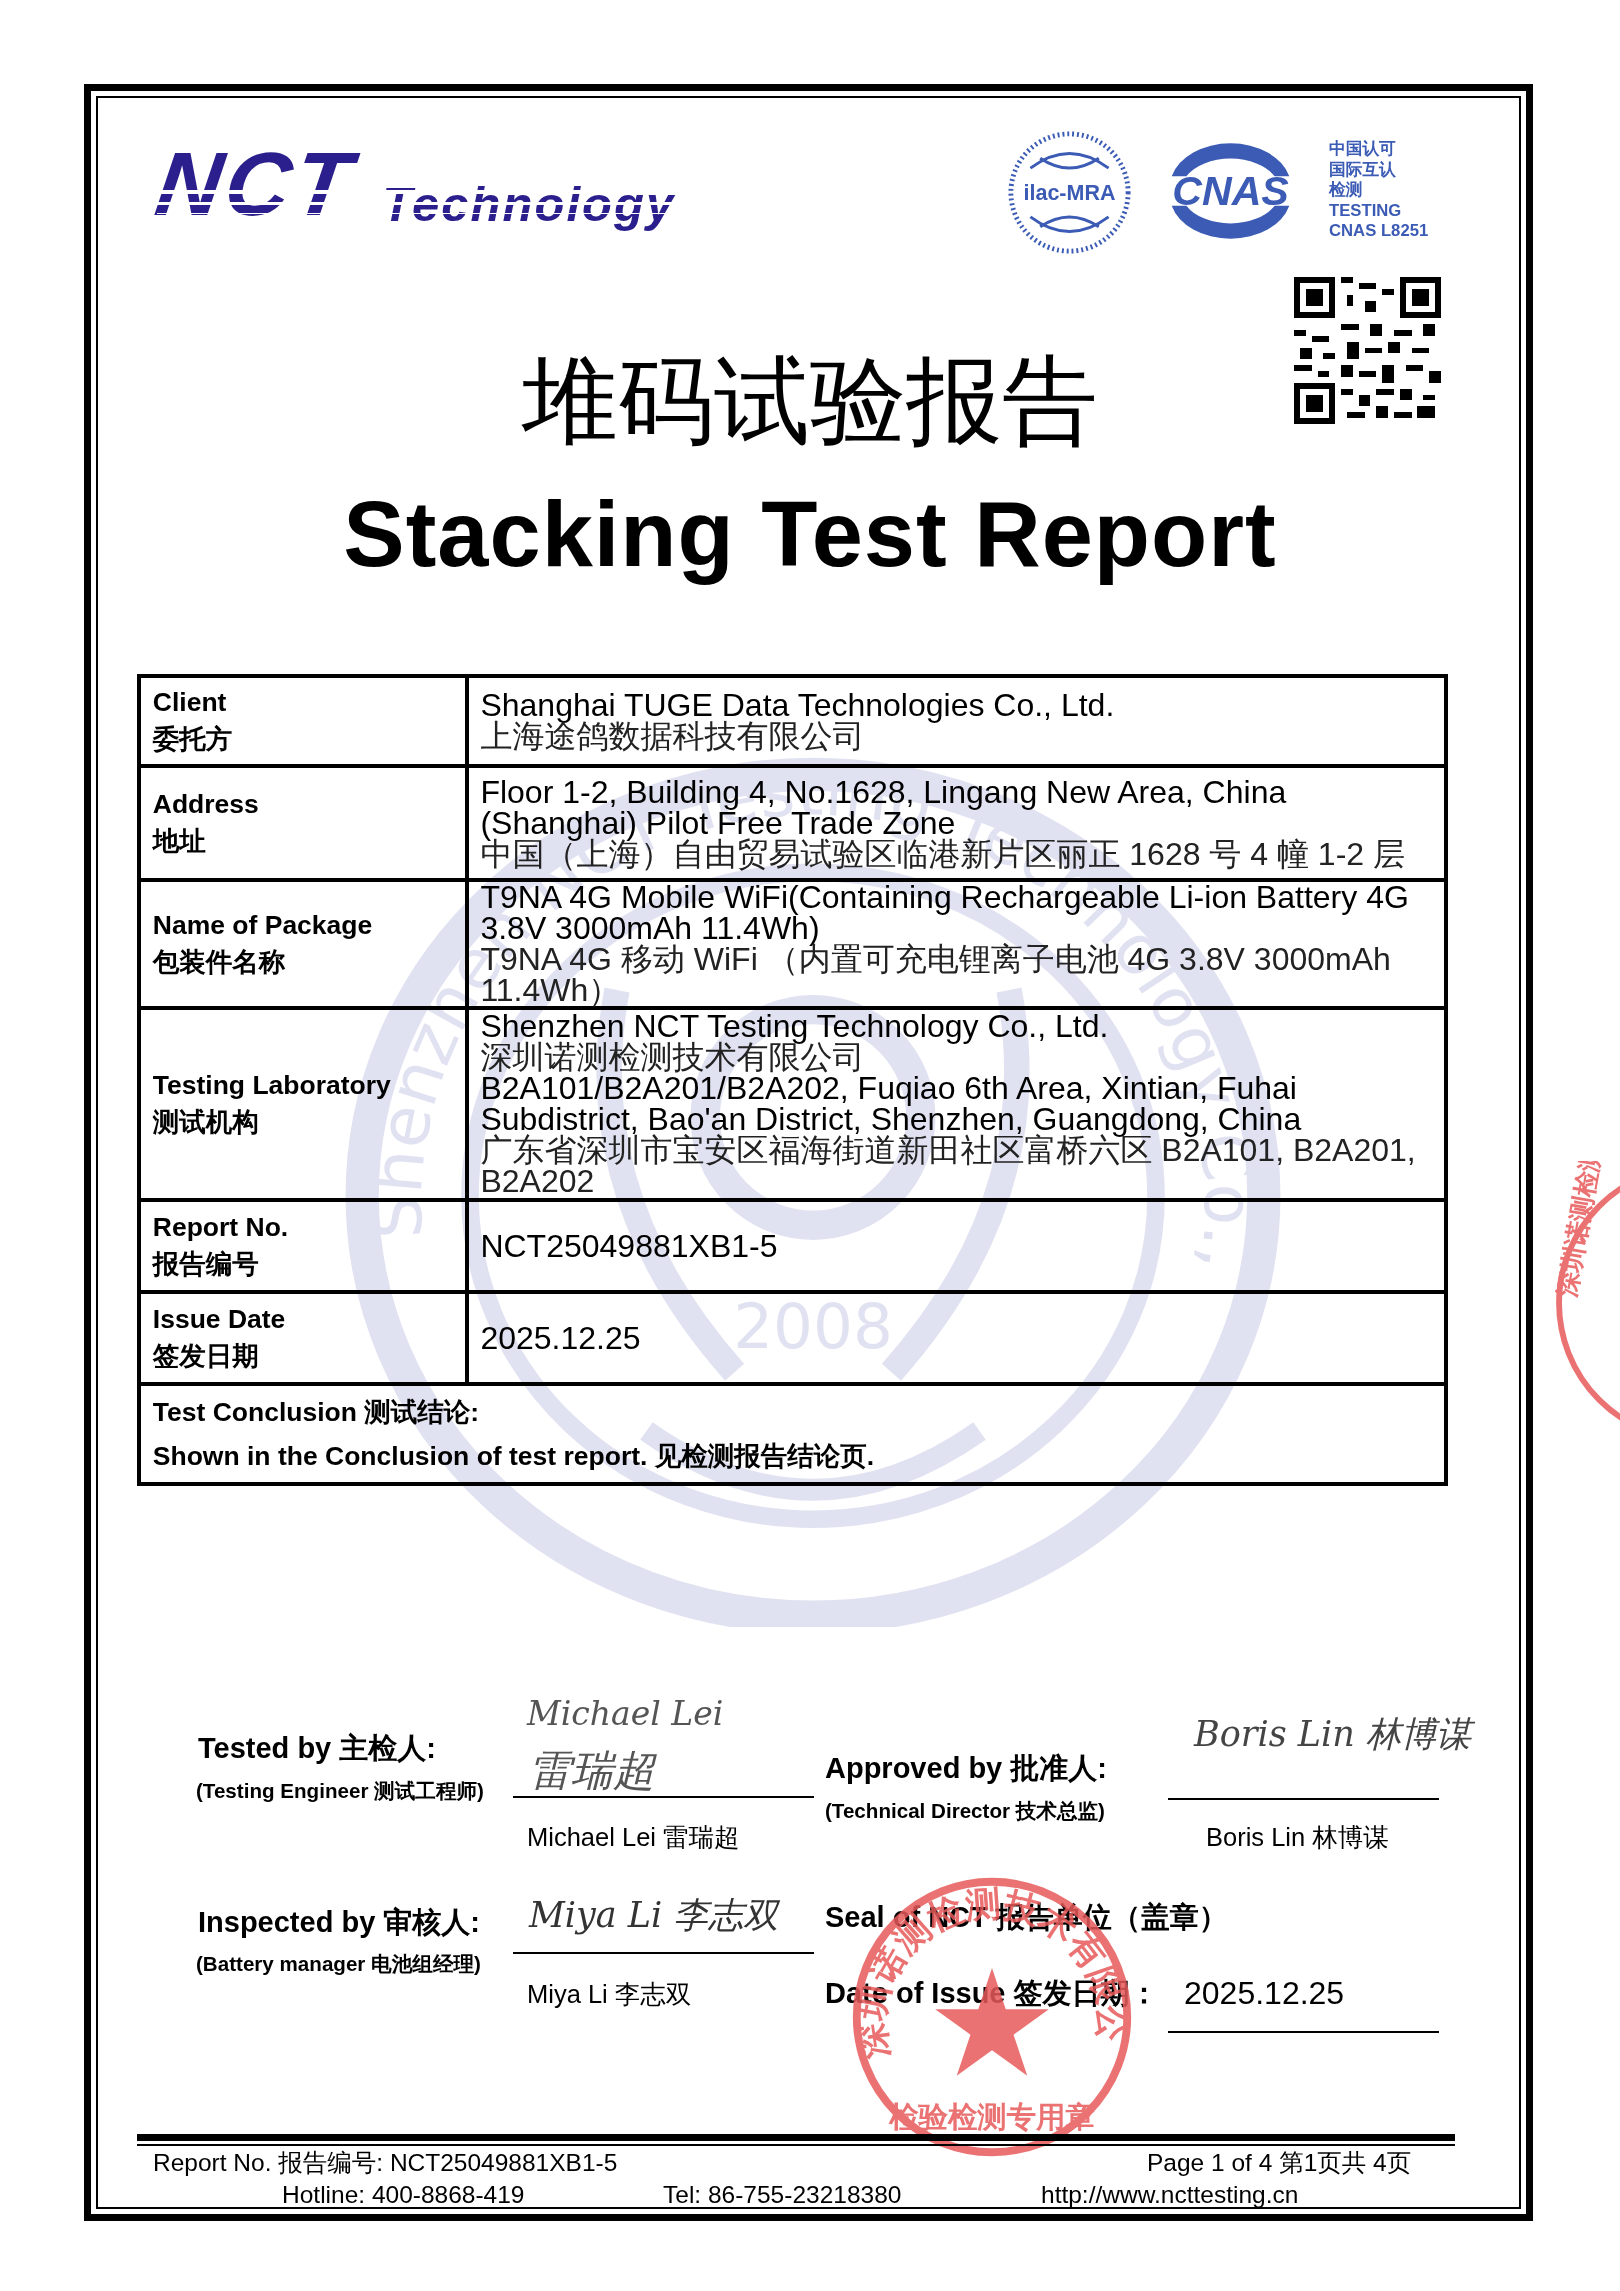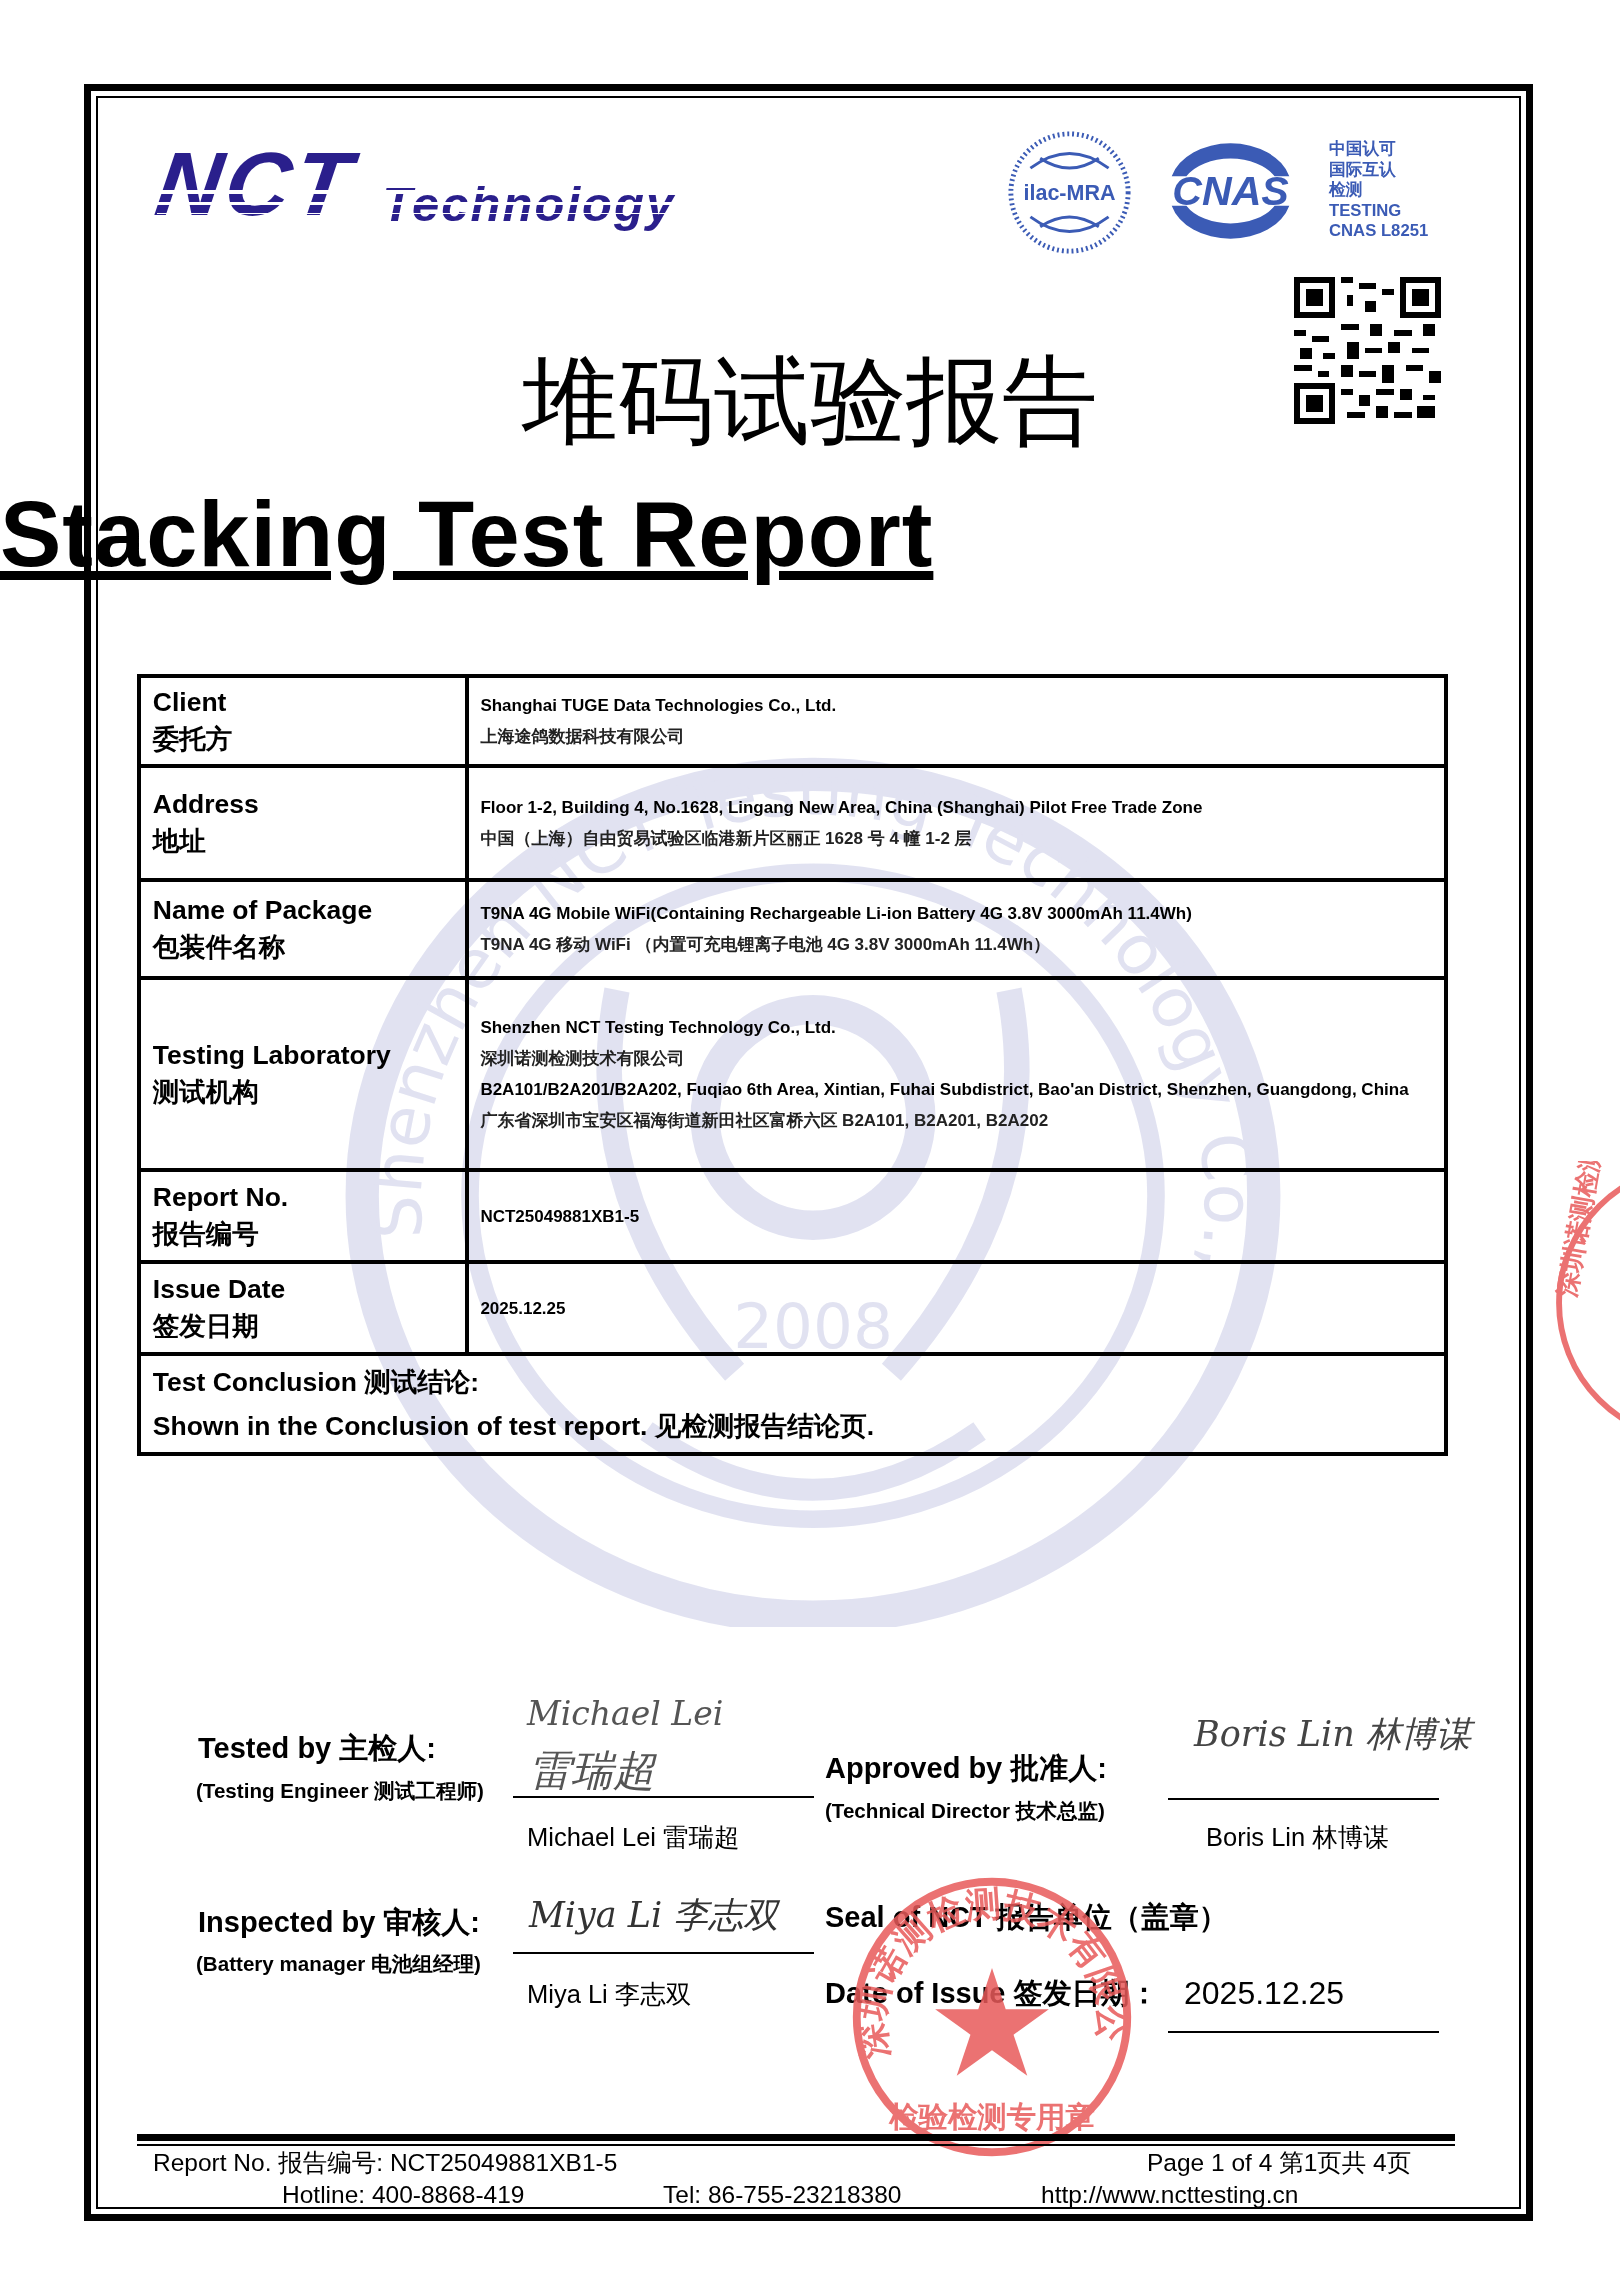--- a/index.html
+++ b/index.html
@@ -27,29 +27,29 @@
   
   #ilac { left:1006px; top:129px; width:127px; height:127px; }
   #cnas { left:1157px; top:142px; width:147px; height:98px; }
   #cnas-text { left:1329px; top:139px; width:147px; font-size:16.7px; font-weight:bold;
                color:#3b5bb5; line-height:20.6px; }
   #qr { left:1294px; top:277px; width:147px; height:147px; }
 
   
   #title-cn { left:0; width:1620px; top:348px; text-align:center;
               font-family:Liberation Serif, serif; font-size:96px; line-height:108px; }
-  #title-en { left:0; width:1620px; top:480px; 
-              font-weight:bold; font-size:92px; line-height:108px; letter-spacing:1px;text-decoration:underline; }
+  #title-en { left:0; width:1620px; top:480px; text-align:center;
+              font-weight:bold; font-size:92px; line-height:108px; letter-spacing:1px; }
 
   
   #info-table { left:137px; top:674px; width:1311px; border-collapse:separate;
                 border-spacing:0; border:2.9px double #000; }
   #info-table td { border:2px solid #000; vertical-align:middle; padding:0 11.8px; }
   .lbl { width:300px; font-weight:bold; font-size:26.5px; line-height:37px; }
-  .val { font-size:17px; line-height:31px;font-weight:bold; }
+  .val { font-size:32px; line-height:31px; }
   .val .cn { color:#222; }
   .conclusion { font-weight:bold; font-size:26.5px; line-height:44px; padding:3.9px 11.8px !important; }
 
   
   #watermark { left:323px; top:745px; width:980px; height:882px; pointer-events:none; opacity:0.55; }
 
   
   .sig-label { font-weight:bold; font-size:29px; line-height:35px; }
   .sig-sub { font-weight:bold; font-size:20.6px; line-height:29px; }
   .sig-line { height:2px; background:#000; }

